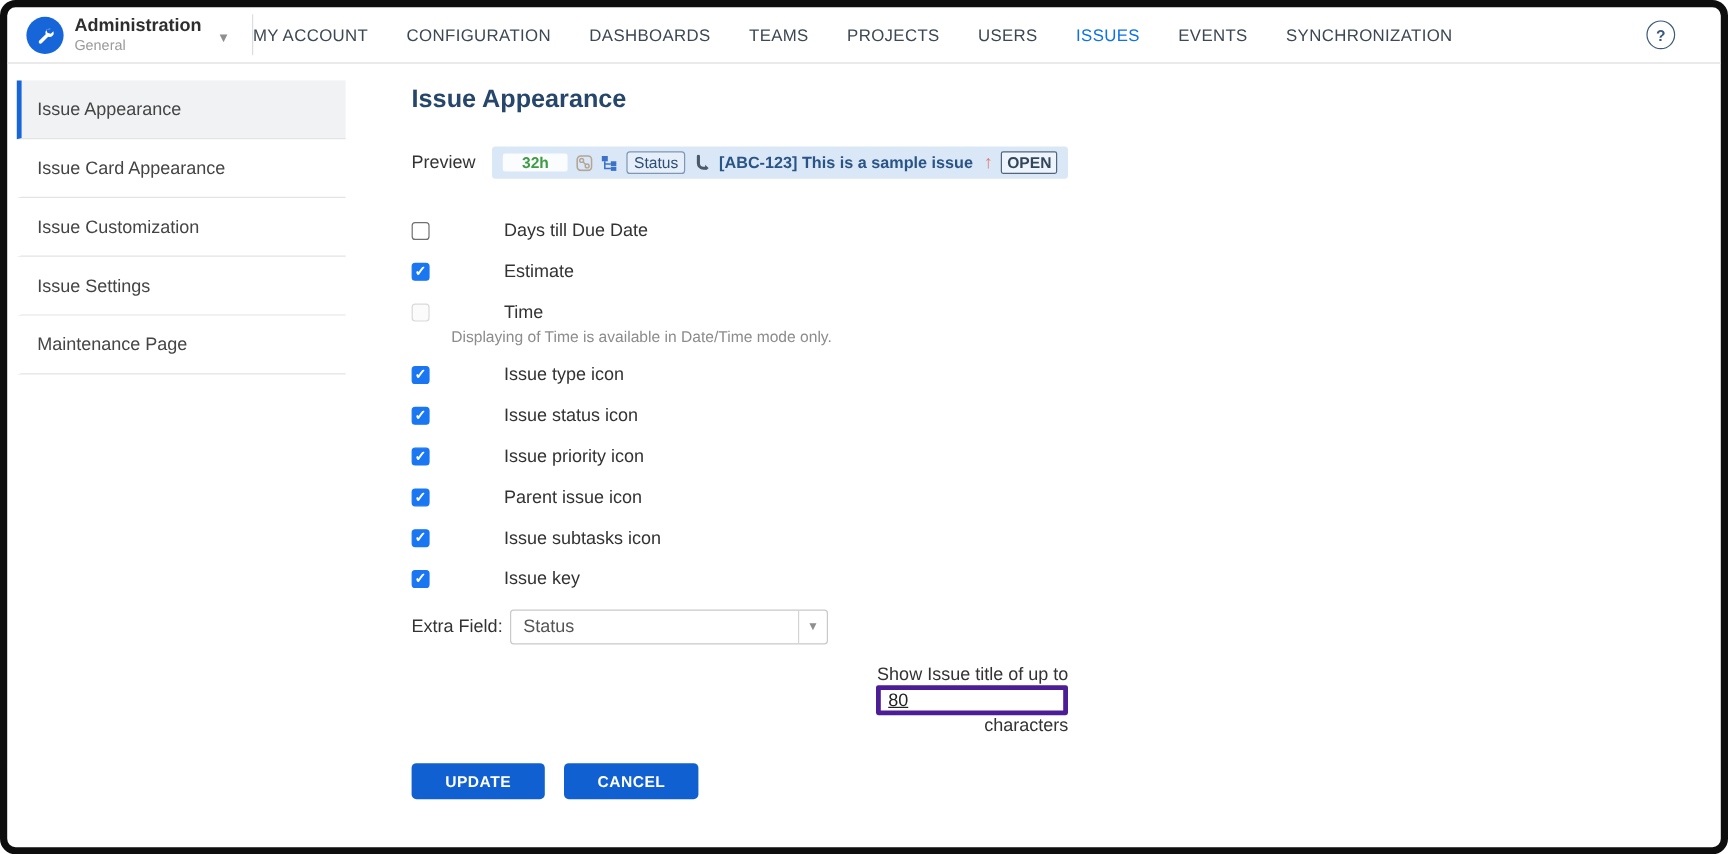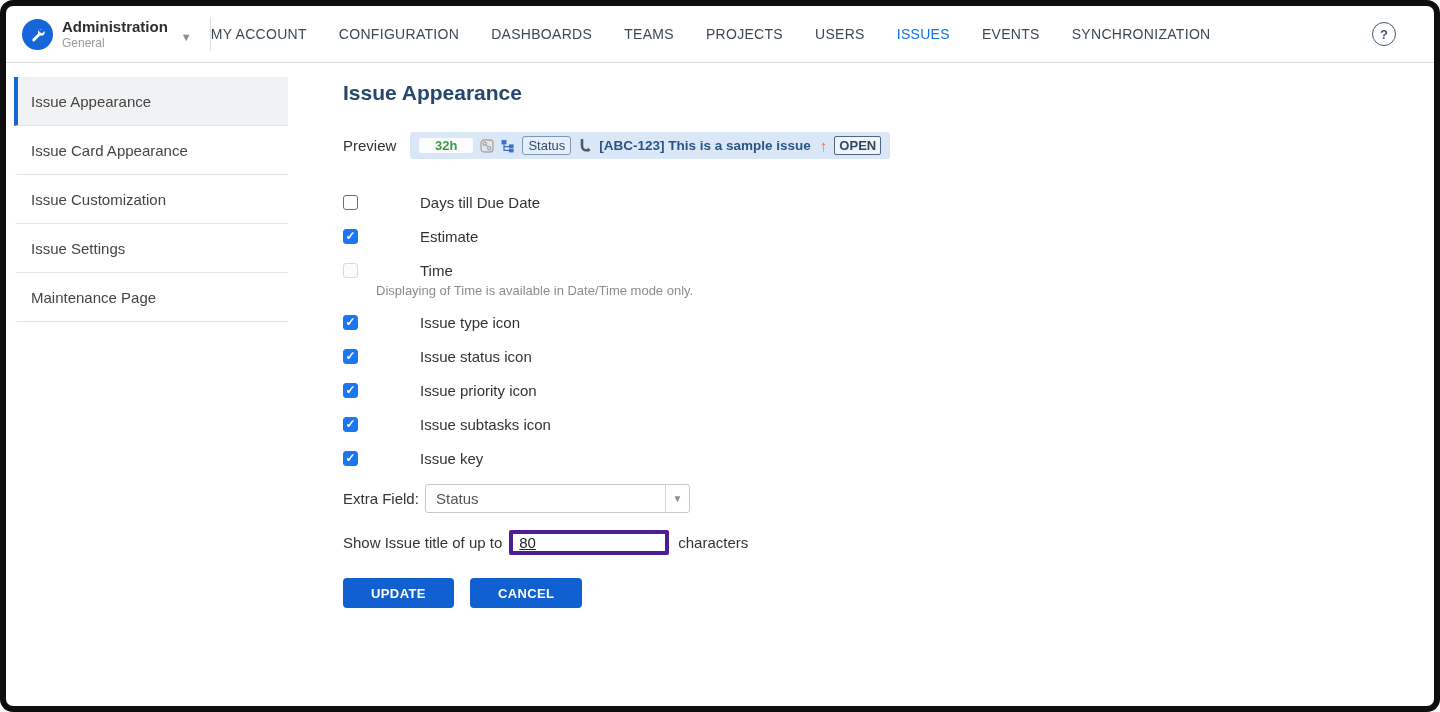--- a/index.html
+++ b/index.html
@@ -1,20 +1,20 @@
 <!DOCTYPE html>
 <html><head>
 <meta charset="utf-8">
 <style>
   * { margin:0; padding:0; box-sizing:border-box; }
   html,body { width:1440px; height:712px; background:#fff; font-family:"Liberation Sans", sans-serif; }
   .frame { position:relative; width:1440px; height:712px; border:6px solid #0e0e0e; border-radius:13px; overflow:hidden; background:#fff; }
 
   
-  .topbar { height:57px; border-bottom:1px solid #dcdcdc; display:flex; align-items:center; padding:0 0 0 16px; }
+  .topbar { height:47px; border-bottom:1px solid #dcdcdc; display:flex; align-items:center; padding:0 0 0 16px; }
   .brand { display:flex; align-items:center; cursor:pointer; }
   .logo { width:31px; height:31px; border-radius:50%; background:#1766d9; display:flex; align-items:center; justify-content:center; flex:0 0 auto; }
   .brand-text { margin-left:9px; line-height:1.05; }
   .brand-title { font-size:15px; font-weight:700; color:#2e2e2e; }
   .brand-sub { font-size:12px; color:#9a9a9a; margin-top:2px; }
   .brand-caret { color:#8f8f8f; font-size:11px; margin:6px 0 0 13px; }
   .divider-v { width:1px; height:34px; background:#ddd; margin:0 0 0 18px; }
   .nav { display:flex; align-items:center; }
   .nav-item { font-size:14px; color:#3c4854; letter-spacing:.3px; margin-right:32px; text-decoration:none; cursor:pointer; white-space:nowrap; }
   .nav-item.active { color:#0e72e8; }
@@ -50,21 +50,21 @@
   .cb.disabled { border-color:#d9d9d9; background:#fbfbfb; cursor:default; }
   .cb-label { font-size:15px; color:#333; margin-left:18px; }
   .cb-help { font-size:13px; color:#8c8c8c; margin:-13px 0 16px 33px; }
 
   
   .extra-row { display:flex; align-items:center; margin-top:7px; }
   .extra-label { font-size:15px; color:#333; width:82px; }
   .select { display:flex; align-items:stretch; width:265px; height:29px; border:1px solid #c9c9c9; border-radius:3px; background:#fff; cursor:pointer; }
   .select-value { flex:1; font-size:15px; color:#555; display:flex; align-items:center; padding-left:10px; }
   .select-caret { width:24px; border-left:1px solid #d4d4d4; display:flex; align-items:center; justify-content:center; color:#8f8f8f; font-size:10px; }
-  .len-row { display:flex; align-items:center; margin-top:17px; }
+  .len-row { display:flex; align-items:flex-end; margin-top:17px;flex-direction:column; }
   .len-prefix { font-size:15px; color:#333; }
   .len-input { width:160px; height:25px; border:4px solid #4c1d95; border-radius:2px; font-size:15px; color:#222; padding:0 6px; margin-left:7px; font-family:"Liberation Sans", sans-serif;text-decoration:underline; }
   .len-suffix { font-size:15px; color:#333; margin-left:9px; }
   .btn-row { display:flex; gap:16px; margin-top:23px; }
   .btn { background:#1160d2; color:#fff; border:none; border-radius:4px; font-size:13px; font-weight:700; letter-spacing:.4px; padding:0 28px; height:30px; cursor:pointer; font-family:"Liberation Sans", sans-serif; }
 </style>
 </head>
 <body>
 
 <div class="frame">
@@ -159,20 +159,24 @@
       <div class="cb-row">
         <span class="cb checked"></span>
         <span class="cb-label">Issue status icon</span>
       </div>
       <div class="cb-row">
         <span class="cb checked"></span>
         <span class="cb-label">Issue priority icon</span>
       </div>
       <div class="cb-row">
         <span class="cb checked"></span>
+        <span class="cb-label">Parent issue icon</span>
+      </div>
+      <div class="cb-row">
+        <span class="cb checked"></span>
         <span class="cb-label">Issue subtasks icon</span>
       </div>
       <div class="cb-row">
         <span class="cb checked"></span>
         <span class="cb-label">Issue key</span>
       </div>
 
       <div class="extra-row">
         <span class="extra-label">Extra Field:</span>
         <div class="select">

